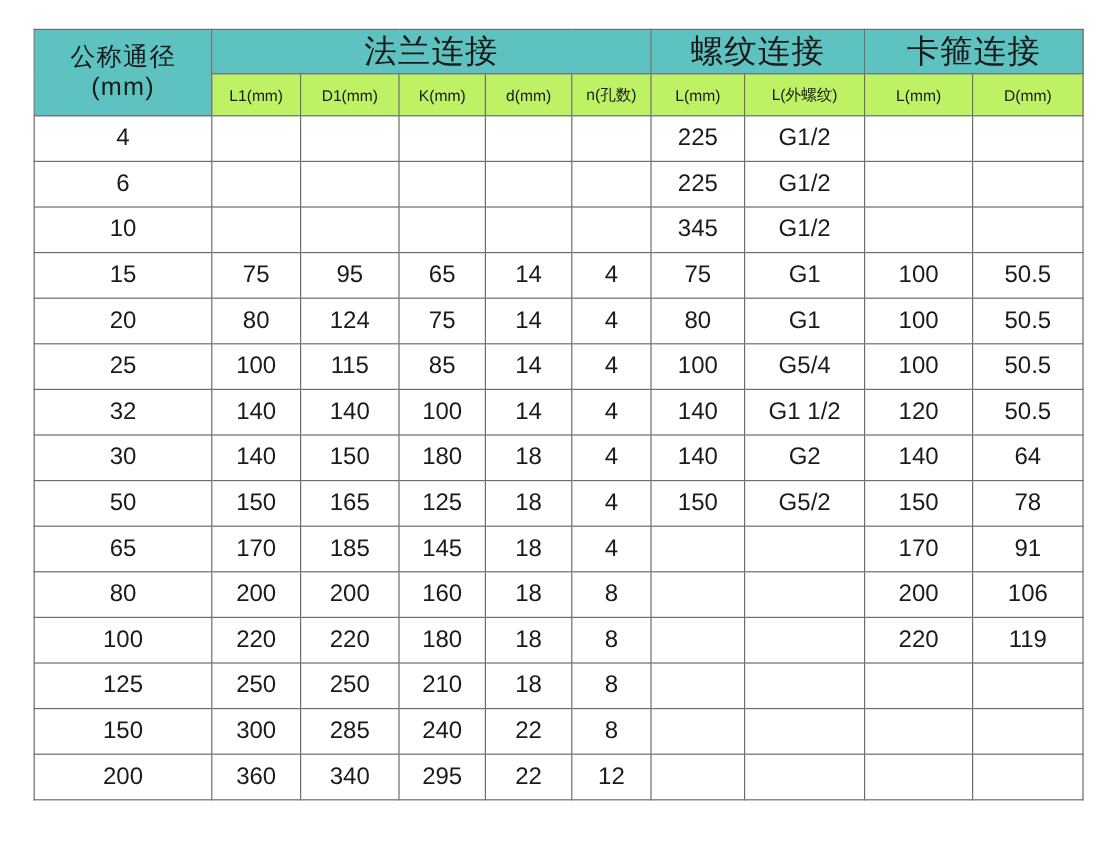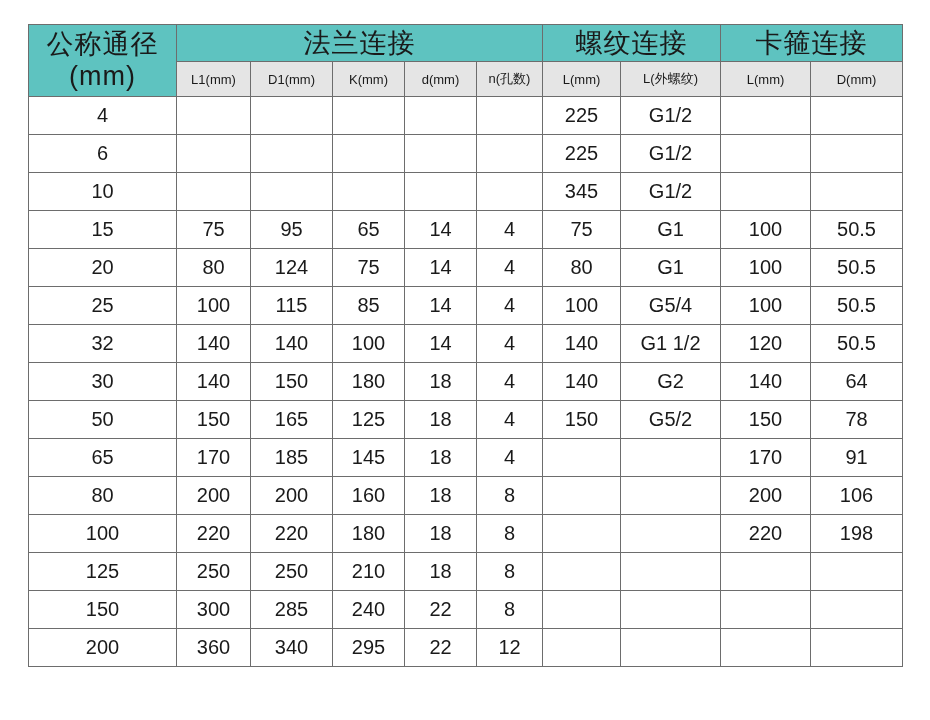--- a/index.html
+++ b/index.html
@@ -35,26 +35,26 @@
   
   .hgroup {
     background: #5ec3c0;
     color: #ffffff;
     font-size: 27px;
     font-weight: bold;
     height: 34px;
     letter-spacing: 1px;
   }
   .hgroup.nominal {
-    font-size: 27px;
+    font-size: 21px;
     line-height: 1.15;
     height: 68px;
   }
   .hsub {
-    background: #e5e5e5;
+    background: #bef264;
     color: #16494d;
     font-size: 13px;
     height: 34px;
     font-weight: normal;
   }
   td.data {
     height: 37px;
     font-size: 20px;
     background: #ffffff;
   }
@@ -247,21 +247,21 @@
         <tr>
           <td class="data dn">100</td>
           <td class="data">220</td>
           <td class="data">220</td>
           <td class="data">180</td>
           <td class="data">18</td>
           <td class="data">8</td>
           <td class="data"></td>
           <td class="data"></td>
           <td class="data">220</td>
-          <td class="data">198</td>
+          <td class="data">119</td>
         </tr>
         <tr>
           <td class="data dn">125</td>
           <td class="data">250</td>
           <td class="data">250</td>
           <td class="data">210</td>
           <td class="data">18</td>
           <td class="data">8</td>
           <td class="data"></td>
           <td class="data"></td>

